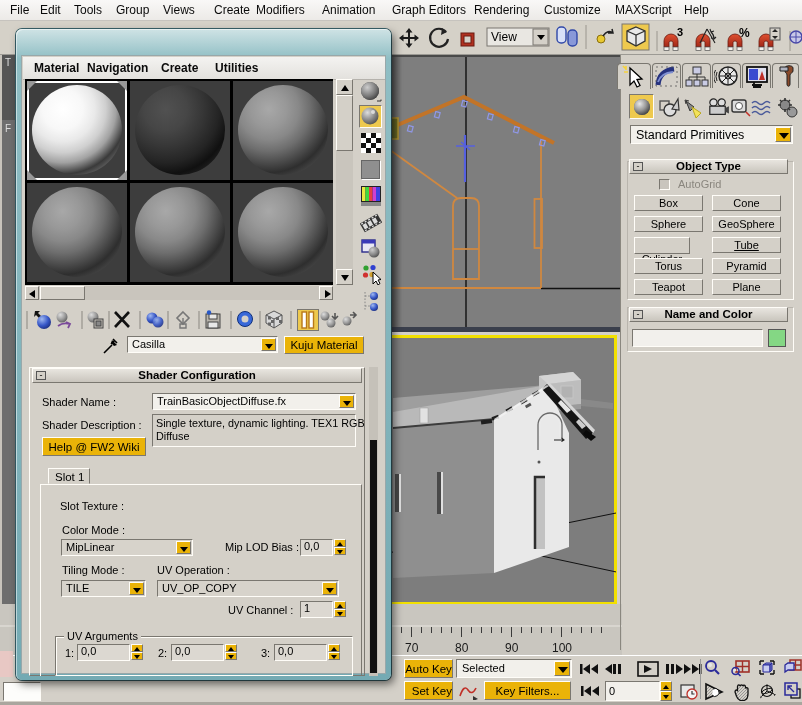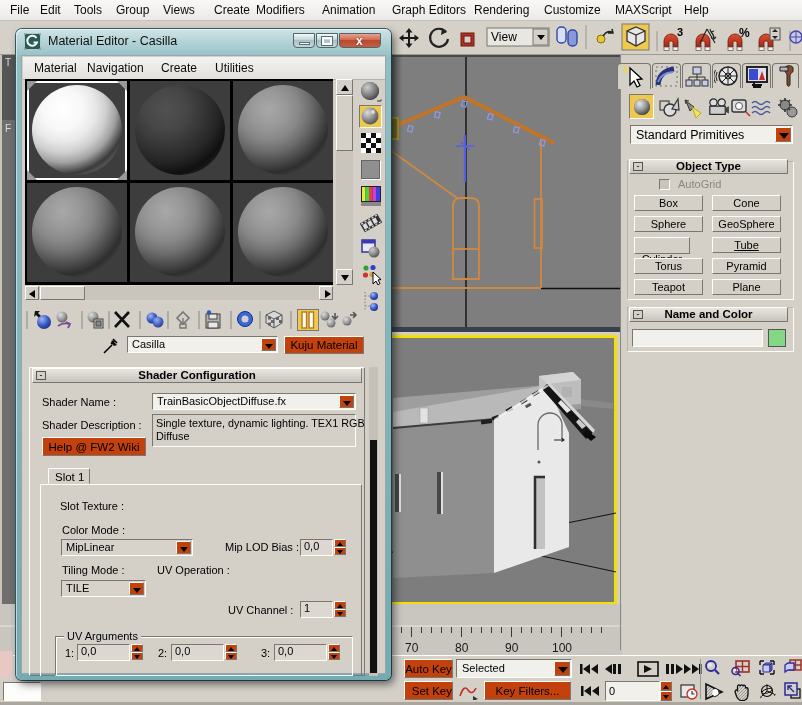--- a/index.html
+++ b/index.html
@@ -45,40 +45,40 @@
 }
 #dlgclient { position:absolute; left:5px; top:26px; width:365px; height:619px;
   background:#d4d0c8; border:1px solid #98a8aa; }
 #dlgtitle { position:absolute; left:0; top:0; width:375px; height:26px;
   font-size:12.5px; color:#101010; }
 .capbtn { position:absolute; top:4px; height:15px; border:1px solid #50666b;
   border-radius:0 0 4px 4px; background:linear-gradient(#f4f8f9,#c2d4d7 45%,#a9c2c7 50%,#c5d8da); }
 #dmenu { position:absolute; left:1px; top:1px; width:362px; height:23px;
   background:linear-gradient(#f4f3f1,#e3e1dd); border-bottom:1px solid #b5b2ac;
   font-size:12px; color:#0a0a0a; }
-#dmenu span { position:absolute; top:4px; }
+#dmenu span { position:absolute; top:4px;font-weight:bold; }
 
 
 #slots { position:absolute; left:3px; top:23px; width:308px; height:206px;
   background:#000; border:2px solid #000; }
 .slot { position:absolute; width:100px; height:99px; background:#3d3d3d; }
 .sphere { position:absolute; left:5px; top:4px; width:90px; height:90px; border-radius:50%; }
 
 
 .sbar { background:#d4d0c8; }
 .sbtn { position:absolute; background:#d4d0c8; border:1px solid;
   border-color:#fffdf8 #7a7770 #7a7770 #fffdf8; }
 .arr { position:absolute; width:0; height:0; }
 
 
 .lbl { position:absolute; font-size:11px; color:#000; white-space:nowrap; }
 .combo { position:absolute; background:#d7d3cb; border:1px solid;
   border-color:#7a7770 #fffdf8 #fffdf8 #7a7770; font-size:11px; color:#000; }
 .combowhite { background:#f2f0eb; }
-.cbtn { position:absolute; background:#c2410c; border:1px solid;
+.cbtn { position:absolute; background:#eab308; border:1px solid;
   border-color:#fffdf8 #7a7770 #7a7770 #fffdf8; }
 .spin { position:absolute; width:12px; height:16px; }
 .field { position:absolute; background:#dcd8d1; border:1px solid;
   border-color:#7a7770 #fffdf8 #fffdf8 #7a7770; font-size:11px; padding-left:3px; color:#000; }
 </style>
 </head>
 <body>
 <div id="page">
 
   <div id="menubar">
@@ -537,37 +537,20 @@
       </g>
       <g transform="translate(80,0)">
         <rect x="8" y="8" width="9" height="9" fill="none" stroke="#111" stroke-width="1.3"></rect>
         <rect x="2" y="2" width="12" height="12" fill="#d4d0c8" stroke="#2a2a9a" stroke-width="1.5"></rect>
         <path d="M11 11 L5 5 m0 4 v-4 h4" stroke="#2a2a9a" stroke-width="1.4" fill="none"></path>
       </g>
     </svg>
   </div>
 
   <div id="dlg">
-    <div id="dlgtitle">
-      <svg style="position:absolute;left:8px;top:4px;" width="17" height="17" viewBox="0 0 17 17">
-        <rect x="0" y="0" width="17" height="17" rx="2" fill="#2a5a55"></rect>
-        <rect x="0.5" y="0.5" width="16" height="16" rx="2" fill="none" stroke="#d7e8e6" stroke-width="1" opacity="0.8"></rect>
-        <path d="M12.5 5 A 5 5 0 1 0 13 9.5 L9.5 9.5" stroke="#f2faf8" stroke-width="2" fill="none"></path>
-      </svg>
-      <span style="position:absolute;left:32px;top:5px;">Material Editor - Casilla</span>
-      <div class="capbtn" style="left:277px;width:22px;">
-          <div style="position:absolute;left:5px;top:8px;width:11px;height:3px;background:#fff;border:1px solid #5a7075;"></div>
-        </div>
-      <div class="capbtn" style="left:300px;width:22px;">
-          <div style="position:absolute;left:5px;top:3px;width:10px;height:8px;background:transparent;border:2px solid #fff;box-shadow:0 0 0 1px #5a7075;"></div>
-        </div>
-      <div class="capbtn" style="left:323px;width:42px;background:linear-gradient(#e8a291,#cf6a50 45%,#b84a31 50%,#c65d42);">
-        <span style="position:absolute;left:16px;top:0px;color:#fff;font-weight:bold;font-size:12px;text-shadow:0 0 2px #7a2a18;">x</span>
-      </div>
-    </div>
     <div id="dlgclient">
       <div id="dmenu">
         <span style="left:11px">Material</span>
         <span style="left:64px">Navigation</span>
         <span style="left:138px">Create</span>
         <span style="left:192px">Utilities</span>
       </div>
 
       <div id="slots">
         <div class="slot" style="left:0px;top:0px;">
@@ -854,20 +837,26 @@
       </div>
 
       <div class="lbl" style="left:40px;top:508px;">Tiling Mode :</div>
       <div class="lbl" style="left:135px;top:508px;">UV Operation :</div>
       <div class="combo" style="left:39px;top:524px;width:85px;height:17px;">
         <span style="position:absolute;left:4px;top:1px;">TILE</span>
         <div class="cbtn" style="right:1px;top:1px;width:15px;height:13px;">
             <div class="arr" style="left:3px;top:5px;border-top:5px solid #000;border-left:4px solid transparent;border-right:4px solid transparent;"></div>
           </div>
       </div>
+      <div class="combo" style="left:135px;top:524px;width:182px;height:17px;">
+        <span style="position:absolute;left:4px;top:1px;">UV_OP_COPY</span>
+        <div class="cbtn" style="right:1px;top:1px;width:15px;height:13px;">
+            <div class="arr" style="left:3px;top:5px;border-top:5px solid #000;border-left:4px solid transparent;border-right:4px solid transparent;"></div>
+          </div>
+      </div>
 
       <div class="lbl" style="left:206px;top:548px;">UV Channel :</div>
       <div class="field" style="left:278px;top:545px;width:33px;height:17px;">1</div>
       <div class="spin" style="left:312px;top:545px;">
         <div class="cbtn" style="left:0;top:0;width:12px;height:8px;">
             <div class="arr" style="left:2px;top:2px;border-bottom:4px solid #000;border-left:3px solid transparent;border-right:3px solid transparent;"></div>
           </div>
         <div class="cbtn" style="left:0;top:8px;width:12px;height:8px;">
             <div class="arr" style="left:2px;top:2px;border-top:4px solid #000;border-left:3px solid transparent;border-right:3px solid transparent;"></div>
           </div>

